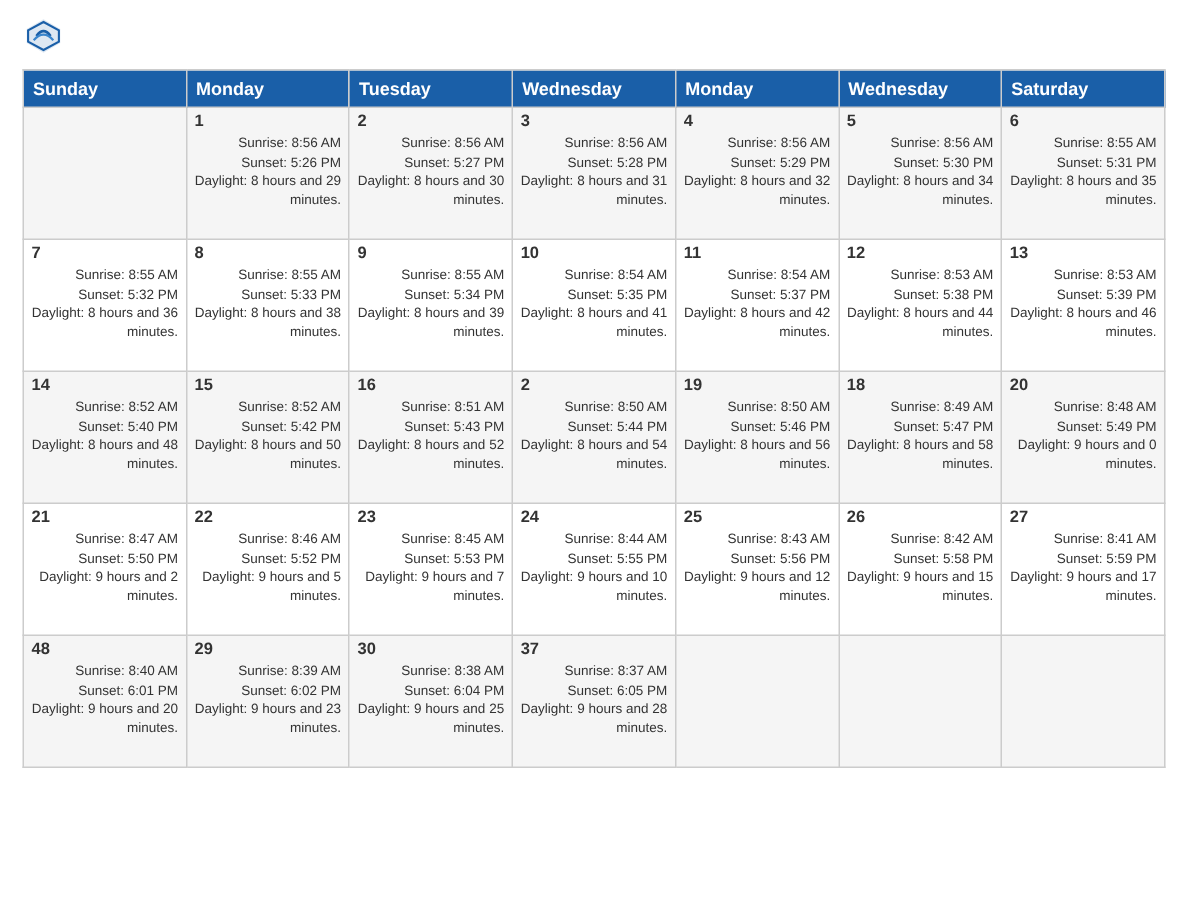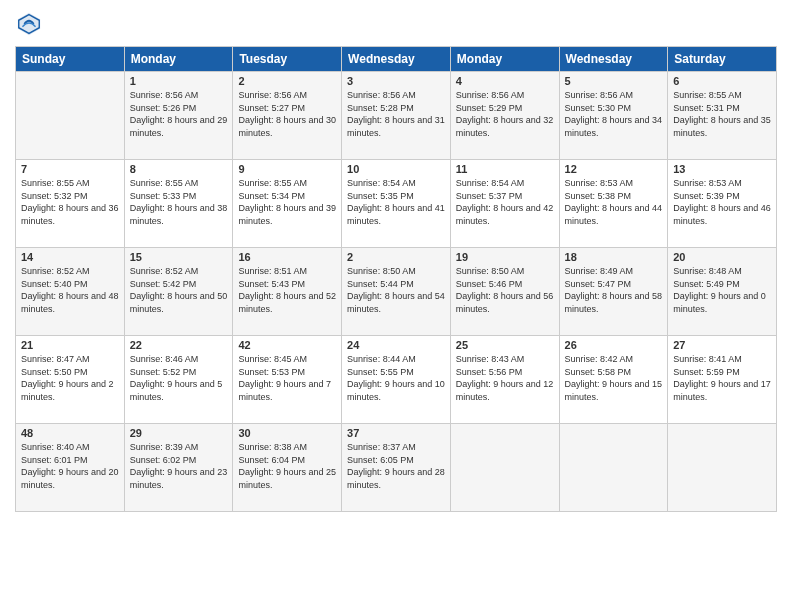--- a/index.html
+++ b/index.html
@@ -85,20 +85,21 @@
     .day-number {
       font-size: 11px;
       font-weight: bold;
       display: block;
       margin-bottom: 2px;
     }
     .day-info {
       font-size: 9px;
       line-height: 1.4;
       color: #333;
+      text-align: right;
     }
     td.empty {
       background-color: inherit;
     }
   </style>
 </head>
 <body>
 
 <div class="page">
   <div class="header">
@@ -223,21 +224,21 @@
         <tr>
           <td>
             <span class="day-number">21</span>
             <div class="day-info">Sunrise: 8:47 AM<br>Sunset: 5:50 PM<br>Daylight: 9 hours and 2 minutes.</div>
           </td>
           <td>
             <span class="day-number">22</span>
             <div class="day-info">Sunrise: 8:46 AM<br>Sunset: 5:52 PM<br>Daylight: 9 hours and 5 minutes.</div>
           </td>
           <td>
-            <span class="day-number">42</span>
+            <span class="day-number">23</span>
             <div class="day-info">Sunrise: 8:45 AM<br>Sunset: 5:53 PM<br>Daylight: 9 hours and 7 minutes.</div>
           </td>
           <td>
             <span class="day-number">24</span>
             <div class="day-info">Sunrise: 8:44 AM<br>Sunset: 5:55 PM<br>Daylight: 9 hours and 10 minutes.</div>
           </td>
           <td>
             <span class="day-number">25</span>
             <div class="day-info">Sunrise: 8:43 AM<br>Sunset: 5:56 PM<br>Daylight: 9 hours and 12 minutes.</div>
           </td>

